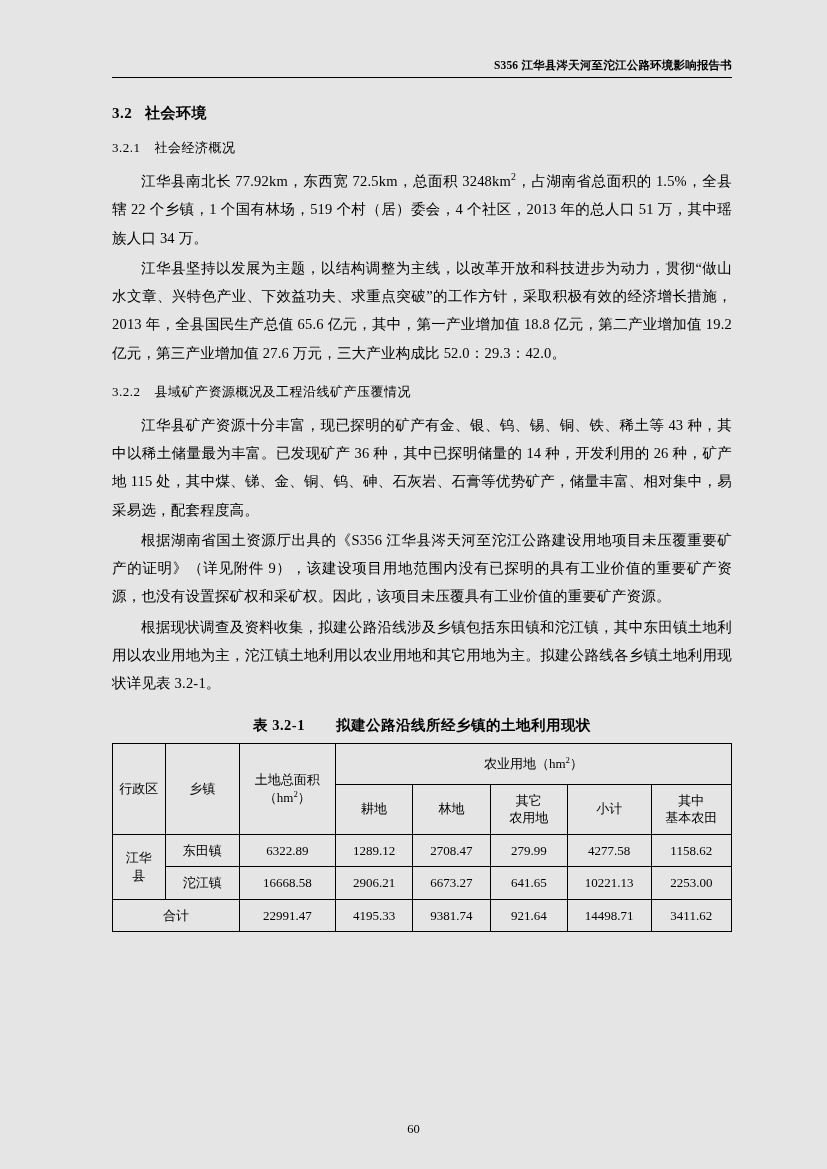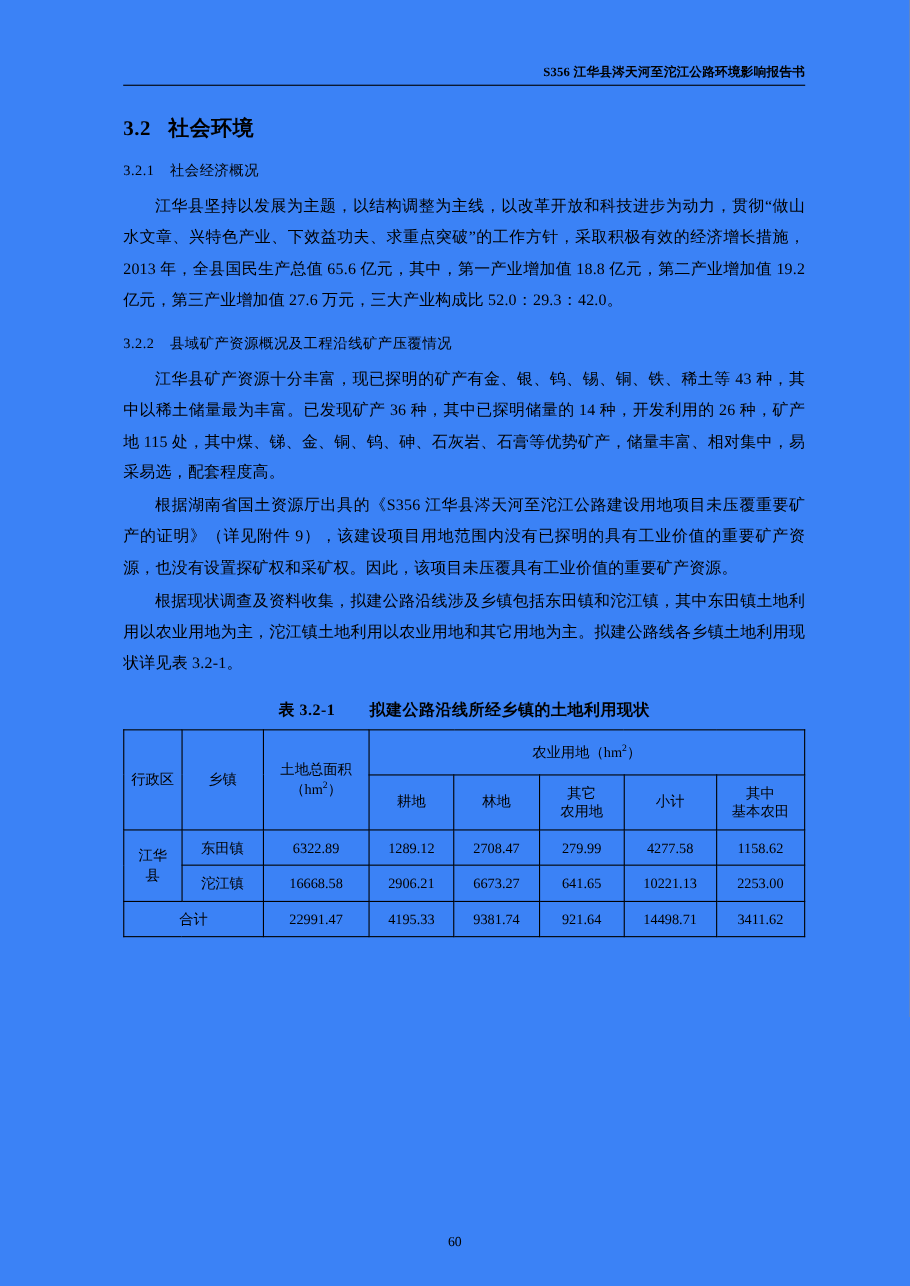--- a/index.html
+++ b/index.html
@@ -3,21 +3,21 @@
 <meta charset="utf-8">
 <style>
   html, body {
     margin: 0;
     padding: 0;
     background: #8a8a8a;
   }
   .page {
     width: 827px;
     height: 1169px;
-    background: #3b82f6;
+    background: #e5e5e5;
     margin: 0 auto;
     position: relative;
     box-sizing: border-box;
     font-family: "Liberation Serif", "DejaVu Serif", serif;
     color: #000000;
     overflow: hidden;
   }
   .content {
     position: absolute;
     left: 112px;
@@ -32,21 +32,21 @@
     padding-bottom: 4px;
     font-weight: bold;
   }
   .header-rule {
     border-bottom: 1px solid #000;
     width: 100%;
     height: 0;
     margin-bottom: 26px;
   }
   h2.sec {
-    font-size: 19px;
+    font-size: 15px;
     font-weight: bold;
     margin: 0 0 14px 0;
     letter-spacing: 0.5px;
   }
   h3.subsec {
     font-size: 13px;
     font-weight: normal;
     margin: 16px 0 10px 0;
     letter-spacing: 0.5px;
   }
@@ -120,20 +120,23 @@
 
     <h2 class="sec">
       <span>3.2</span>
       &nbsp;&nbsp;<span>社会环境</span>
     </h2>
 
     <h3 class="subsec">
       <span class="num">3.2.1</span><span>社会经济概况</span>
     </h3>
 
+    <p class="para">
+      江华县南北长&nbsp;77.92km，东西宽&nbsp;72.5km，总面积&nbsp;3248km<sup>2</sup>，占湖南省总面积的 1.5%，全县辖&nbsp;22 个乡镇，1 个国有林场，519 个村（居）委会，4 个社区，2013 年的总人口&nbsp;51 万，其中瑶族人口&nbsp;34 万。
+    </p>
 
     <p class="para">江华县坚持以发展为主题，以结构调整为主线，以改革开放和科技进步为动力，贯彻“做山水文章、兴特色产业、下效益功夫、求重点突破”的工作方针，采取积极有效的经济增长措施，2013 年，全县国民生产总值 65.6 亿元，其中，第一产业增加值 18.8 亿元，第二产业增加值 19.2 亿元，第三产业增加值 27.6 万元，三大产业构成比 52.0：29.3：42.0。</p>
 
     <h3 class="subsec">
       <span class="num">3.2.2</span><span>县域矿产资源概况及工程沿线矿产压覆情况</span>
     </h3>
 
     <p class="para">江华县矿产资源十分丰富，现已探明的矿产有金、银、钨、锡、铜、铁、稀土等 43 种，其中以稀土储量最为丰富。已发现矿产 36 种，其中已探明储量的 14 种，开发利用的 26 种，矿产地 115 处，其中煤、锑、金、铜、钨、砷、石灰岩、石膏等优势矿产，储量丰富、相对集中，易采易选，配套程度高。</p>
     <p class="para">根据湖南省国土资源厅出具的《S356 江华县涔天河至沱江公路建设用地项目未压覆重要矿产的证明》（详见附件 9），该建设项目用地范围内没有已探明的具有工业价值的重要矿产资源，也没有设置探矿权和采矿权。因此，该项目未压覆具有工业价值的重要矿产资源。</p>
 

